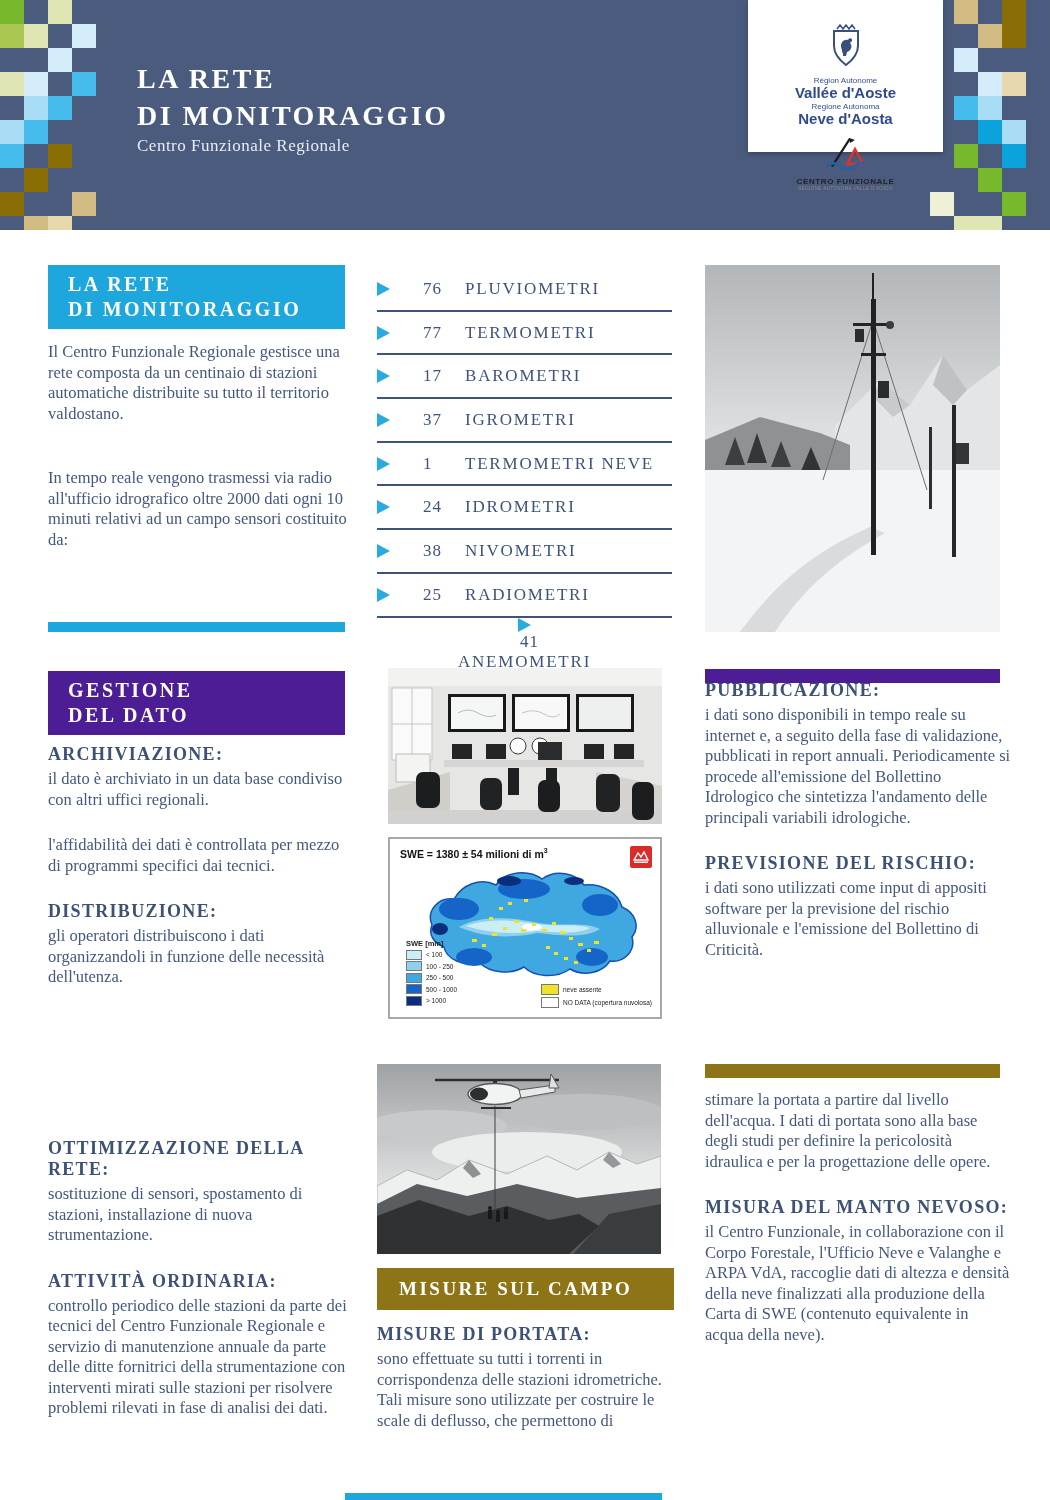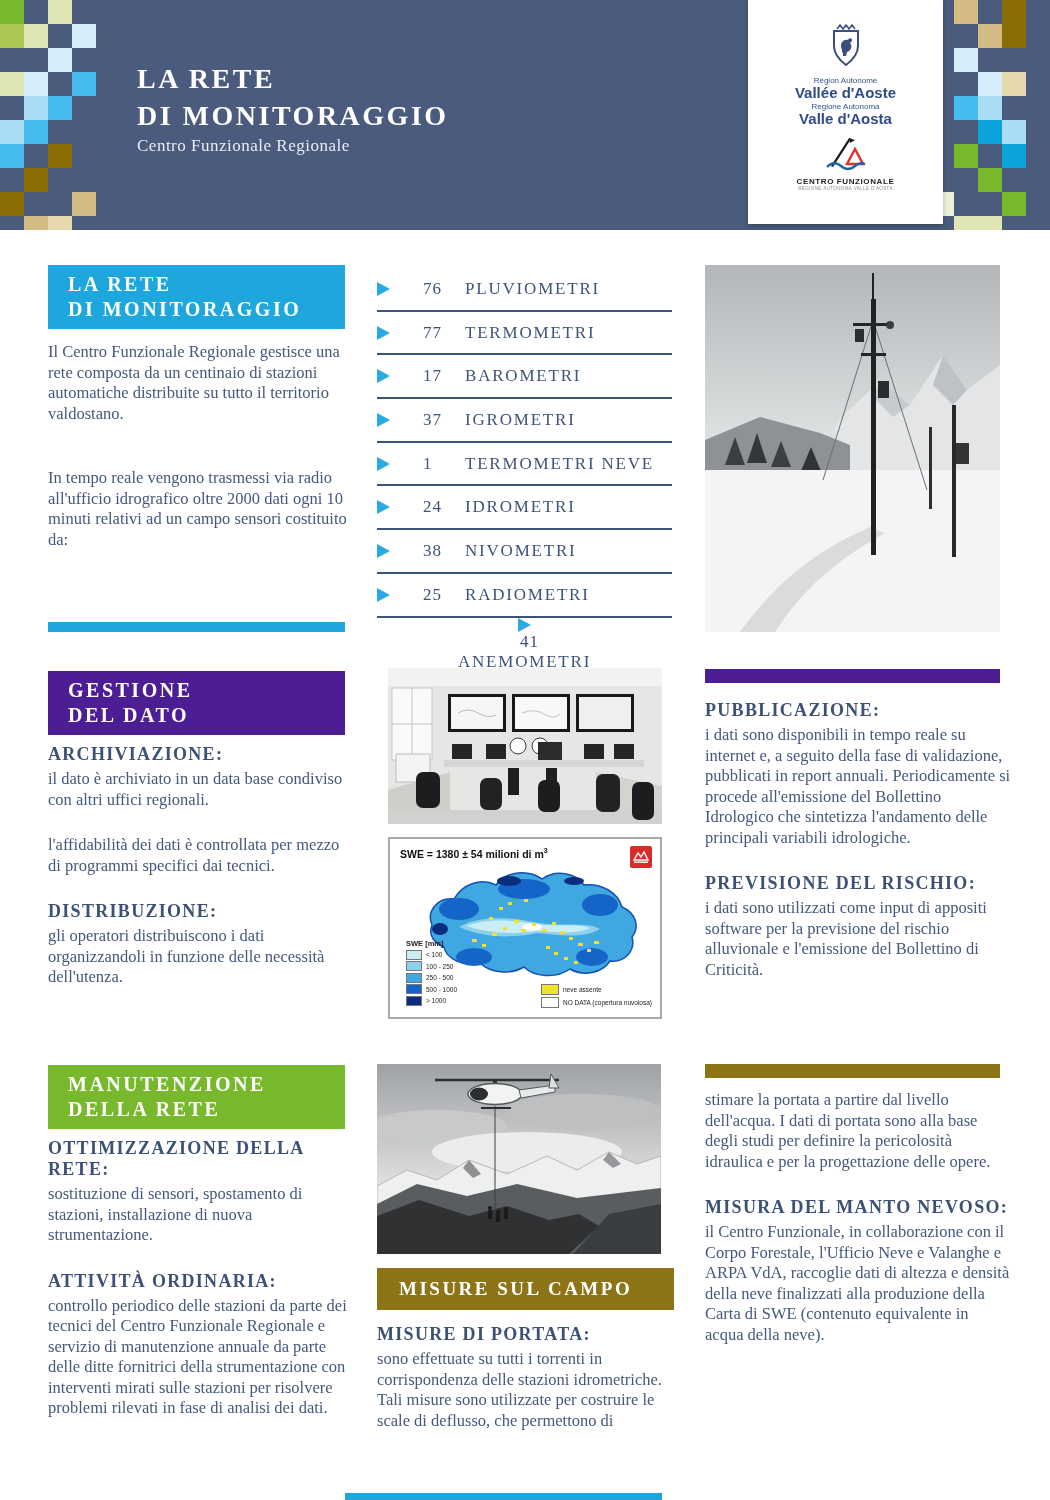--- a/index.html
+++ b/index.html
@@ -11,21 +11,21 @@
   #header{position:absolute;left:0;top:0;width:1050px;height:230px;background:#4a5b7d;overflow:hidden;}
   .mosaic{position:absolute;top:0;width:120px;height:240px;}
   #mosaic-left{left:0;}
   #mosaic-right{left:930px;width:120px;}
   .mcell{position:absolute;width:24px;height:24px;}
   #header-title{position:absolute;left:137px;top:60px;color:#fff;font-weight:bold;
      font-size:28px;line-height:37px;letter-spacing:2.5px;}
   #header-subtitle{position:absolute;left:137px;top:136px;color:#e8ecf3;font-size:17px;letter-spacing:.5px;}
 
   
-  #logo-panel{position:absolute;left:748px;top:0;width:195px;height:224px;background:#fff;
+  #logo-panel{position:absolute;left:748px;top:0;width:195px;height:152px;background:#fff;
      box-shadow:0 2px 5px rgba(0,0,0,.25);text-align:center;}
   .reg-small{font-family:"Liberation Sans",sans-serif;font-size:8px;color:#35508e;margin-top:2px;}
   .reg-big{font-family:"Liberation Sans",sans-serif;font-size:15px;font-weight:bold;color:#2f4b8c;line-height:15px;}
   .cf-name{font-family:"Liberation Sans",sans-serif;font-size:8px;font-weight:bold;color:#222;letter-spacing:.6px;margin-top:3px;}
   .cf-sub{font-family:"Liberation Sans",sans-serif;font-size:4.5px;color:#8a8a8a;letter-spacing:.4px;}
 
   
   .colorbox{color:#fff;font-weight:bold;font-size:20px;line-height:25px;letter-spacing:2.5px;
      padding:7px 0 0 20px;box-sizing:border-box;}
   .cyan-bg{background:#1ea7dc;}
@@ -128,21 +128,21 @@
       <div style="margin-top:22px;">
         <svg width="32" height="48" viewBox="0 0 32 48">
           <path d="M7,7 l3,-4 3,4 3,-4 3,4 3,-4 3,4" fill="none" stroke="#3b4f7c" stroke-width="1.6"></path>
           <path d="M4,9 h24 v15 c0,10 -8,16 -12,19 c-4,-3 -12,-9 -12,-19 Z" fill="none" stroke="#3b4f7c" stroke-width="2"></path>
           <path d="M12,28 c-3,-6 1,-11 6,-10 c1,-3 5,-2 4,1 l-2,2 c3,3 1,8 -3,9 l-1,4 h-3 l0,-3 c-1,0 -1,-2 -1,-3 Z" fill="#3b4f7c"></path>
         </svg>
       </div>
       <div class="reg-small">Région Autonome</div>
       <div class="reg-big">Vallée d'Aoste</div>
       <div class="reg-small">Regione Autonoma</div>
-      <div class="reg-big">Valle d'Aosta</div>
+      <div class="reg-big">Neve d'Aosta</div>
       <div style="margin-top:8px;">
         <svg width="46" height="36" viewBox="0 0 46 36">
           <path d="M8,32 L26,4 L28,5 L10,33 Z" fill="#1a1a1a"></path>
           <path d="M26,4 l6,2 -5,3 Z" fill="#1a1a1a"></path>
           <path d="M24,30 L32,15 L40,30 Z" fill="none" stroke="#e03127" stroke-width="2.4"></path>
           <path d="M4,33 q7,-7 14,-1 q7,6 14,0 q5,-4 10,-2" fill="none" stroke="#1c63ac" stroke-width="2.4"></path>
         </svg>
       </div>
       <div class="cf-name">CENTRO FUNZIONALE</div>
       <div class="cf-sub">REGIONE AUTONOMA VALLE D'AOSTA</div>
@@ -371,35 +371,31 @@
       </div>
       <div class="lrow">
         <span class="lsw" style="background-color: rgb(255, 255, 255);"></span>
         <span class="llab">NO DATA (copertura nuvolosa)</span>
       </div>
     </div>
   </div>
 
   <div class="abs slate-bg thinbar" style="left:705px;top:669px;width:295px;"></div>
 
-  <div class="abs" style="left:705px;top:700px;width:306px;">
+  <div class="abs" style="left:705px;top:680px;width:306px;">
     <div class="block">
       <div class="subhead">PUBBLICAZIONE:</div>
       <div class="para">i dati sono disponibili in tempo reale su internet e, a seguito della fase di validazione, pubblicati in report annuali. Periodicamente si procede all'emissione del Bollettino Idrologico che sintetizza l'andamento delle principali variabili idrologiche.</div>
     </div>
     <div class="block">
       <div class="subhead">PREVISIONE DEL RISCHIO:</div>
       <div class="para">i dati sono utilizzati come input di appositi software per la previsione del rischio alluvionale e l'emissione del Bollettino di Criticità.</div>
     </div>
   </div>
 
-  <div class="abs colorbox green-bg" style="left:48px;top:1065px;width:297px;height:64px;">
-    <div>MANUTENZIONE</div>
-    <div>DELLA RETE</div>
-  </div>
 
   <div class="abs" style="left:48px;top:1138px;width:310px;">
     <div class="block">
       <div class="subhead">OTTIMIZZAZIONE DELLA RETE:</div>
       <div class="para">sostituzione di sensori, spostamento di stazioni, installazione di nuova strumentazione.</div>
     </div>
     <div class="block">
       <div class="subhead">ATTIVITÀ ORDINARIA:</div>
       <div class="para">controllo periodico delle stazioni da parte dei tecnici del Centro Funzionale Regionale e servizio di manutenzione annuale da parte delle ditte fornitrici della strumentazione con interventi mirati sulle stazioni per risolvere problemi rilevati in fase di analisi dei dati.</div>
     </div>

